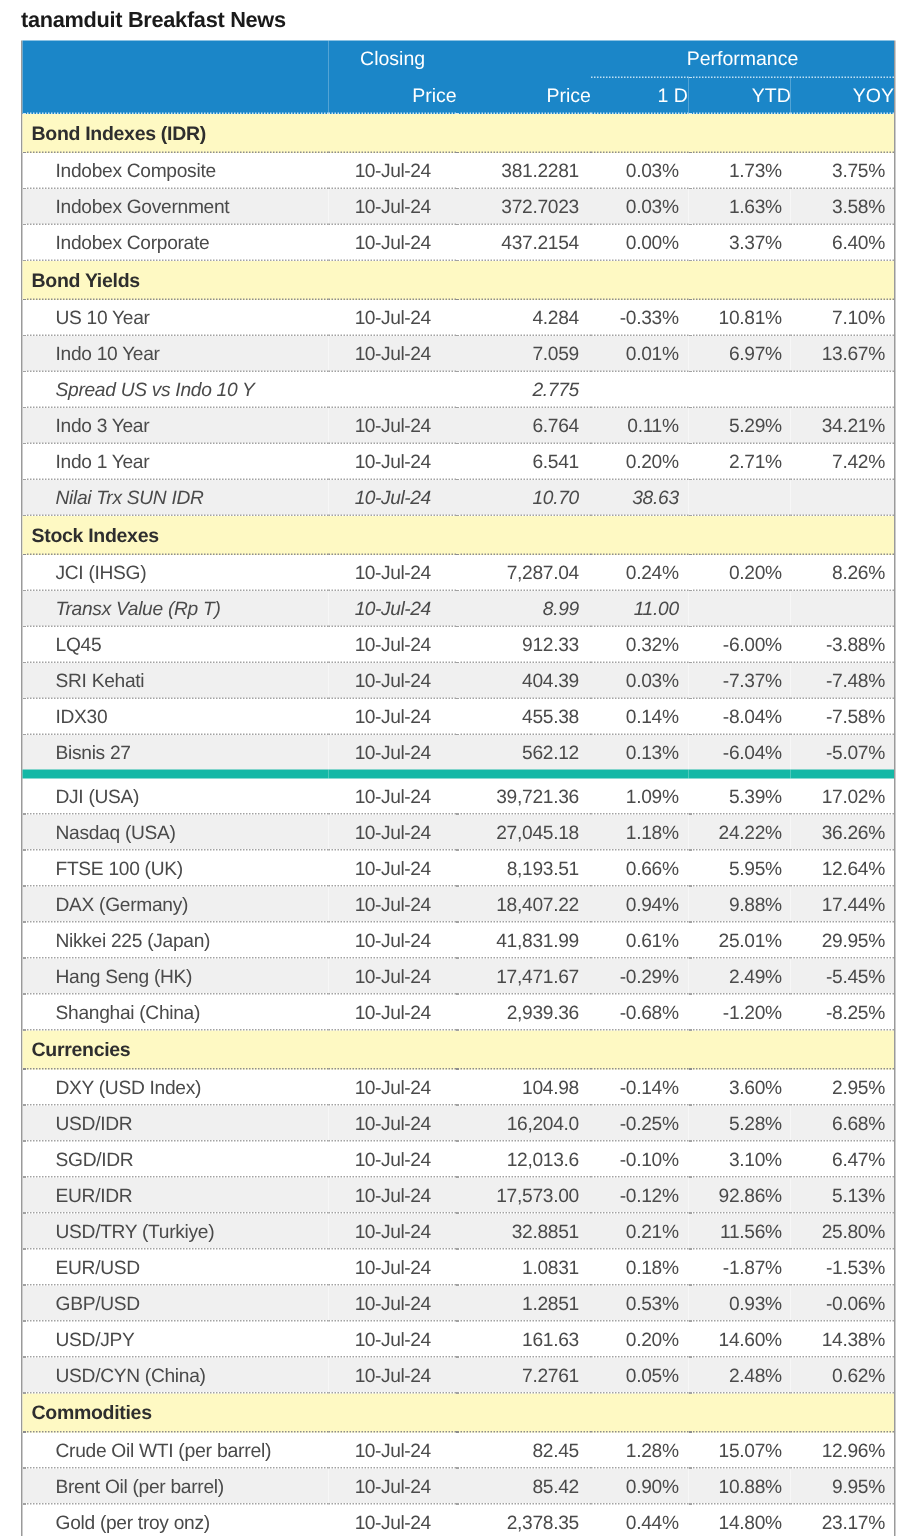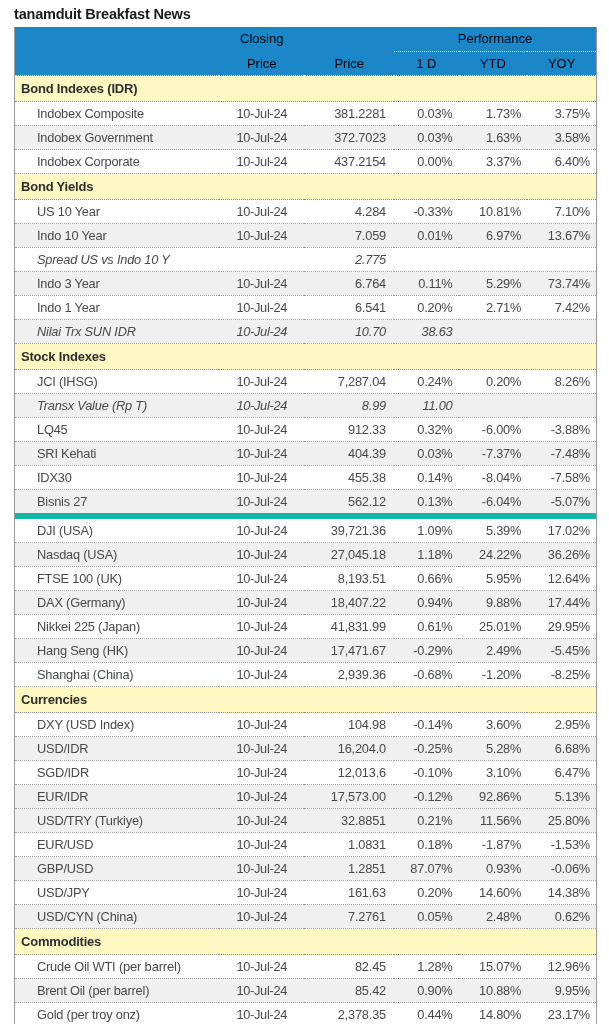--- a/index.html
+++ b/index.html
@@ -51,37 +51,38 @@
   col.c-date  { width: 82px;  }
   col.c-price { width: 86px;  }
   col.c-1d    { width: 62px;  }
   col.c-ytd   { width: 66px;  }
   col.c-yoy   { width: 66px;  }
 
   
   thead tr.hdr-top th,
   thead tr.hdr-bot th {
     background: #1B86C8;
-    color: #000000;
+    color: #ffffff;
     font-weight: normal;
     font-size: 13px;
     padding: 0;
     height: 24px;
     line-height: 24px;
     text-align: center;
     vertical-align: middle;
   }
   thead tr.hdr-top th.spacer { background: #1B86C8; }
   thead tr.hdr-top th.perf {
     border-bottom: 1px dotted #bfe0f3;
     margin-top: 21px;
   }
   thead tr.hdr-bot th {
     height: 23px;
     line-height: 23px;
+    text-align: right;
   }
   thead tr.hdr-bot th.last-hdr { border-bottom: 1px dotted #cfe6f5; }
 
   
   tr.section td {
     background: #fef9c3;
     font-weight: bold;
     color: #2e2e2e;
     font-size: 13px;
     padding: 2px 0 2px 6px;
@@ -219,21 +220,21 @@
             <td class="num pad-1d"></td>
             <td class="num pad-ytd"></td>
             <td class="num pad-yoy"></td>
           </tr>
           <tr class="row alt">
             <td class="name">Indo 3 Year</td>
             <td class="date">10-Jul-24</td>
             <td class="num">6.764</td>
             <td class="num pad-1d">0.11%</td>
             <td class="num pad-ytd">5.29%</td>
-            <td class="num pad-yoy">73.74%</td>
+            <td class="num pad-yoy">34.21%</td>
           </tr>
           <tr class="row plain">
             <td class="name">Indo 1 Year</td>
             <td class="date">10-Jul-24</td>
             <td class="num">6.541</td>
             <td class="num pad-1d">0.20%</td>
             <td class="num pad-ytd">2.71%</td>
             <td class="num pad-yoy">7.42%</td>
           </tr>
           <tr class="row alt italic">
@@ -399,21 +400,21 @@
             <td class="date">10-Jul-24</td>
             <td class="num">1.0831</td>
             <td class="num pad-1d">0.18%</td>
             <td class="num pad-ytd">-1.87%</td>
             <td class="num pad-yoy">-1.53%</td>
           </tr>
           <tr class="row alt">
             <td class="name">GBP/USD</td>
             <td class="date">10-Jul-24</td>
             <td class="num">1.2851</td>
-            <td class="num pad-1d">87.07%</td>
+            <td class="num pad-1d">0.53%</td>
             <td class="num pad-ytd">0.93%</td>
             <td class="num pad-yoy">-0.06%</td>
           </tr>
           <tr class="row plain">
             <td class="name">USD/JPY</td>
             <td class="date">10-Jul-24</td>
             <td class="num">161.63</td>
             <td class="num pad-1d">0.20%</td>
             <td class="num pad-ytd">14.60%</td>
             <td class="num pad-yoy">14.38%</td>

